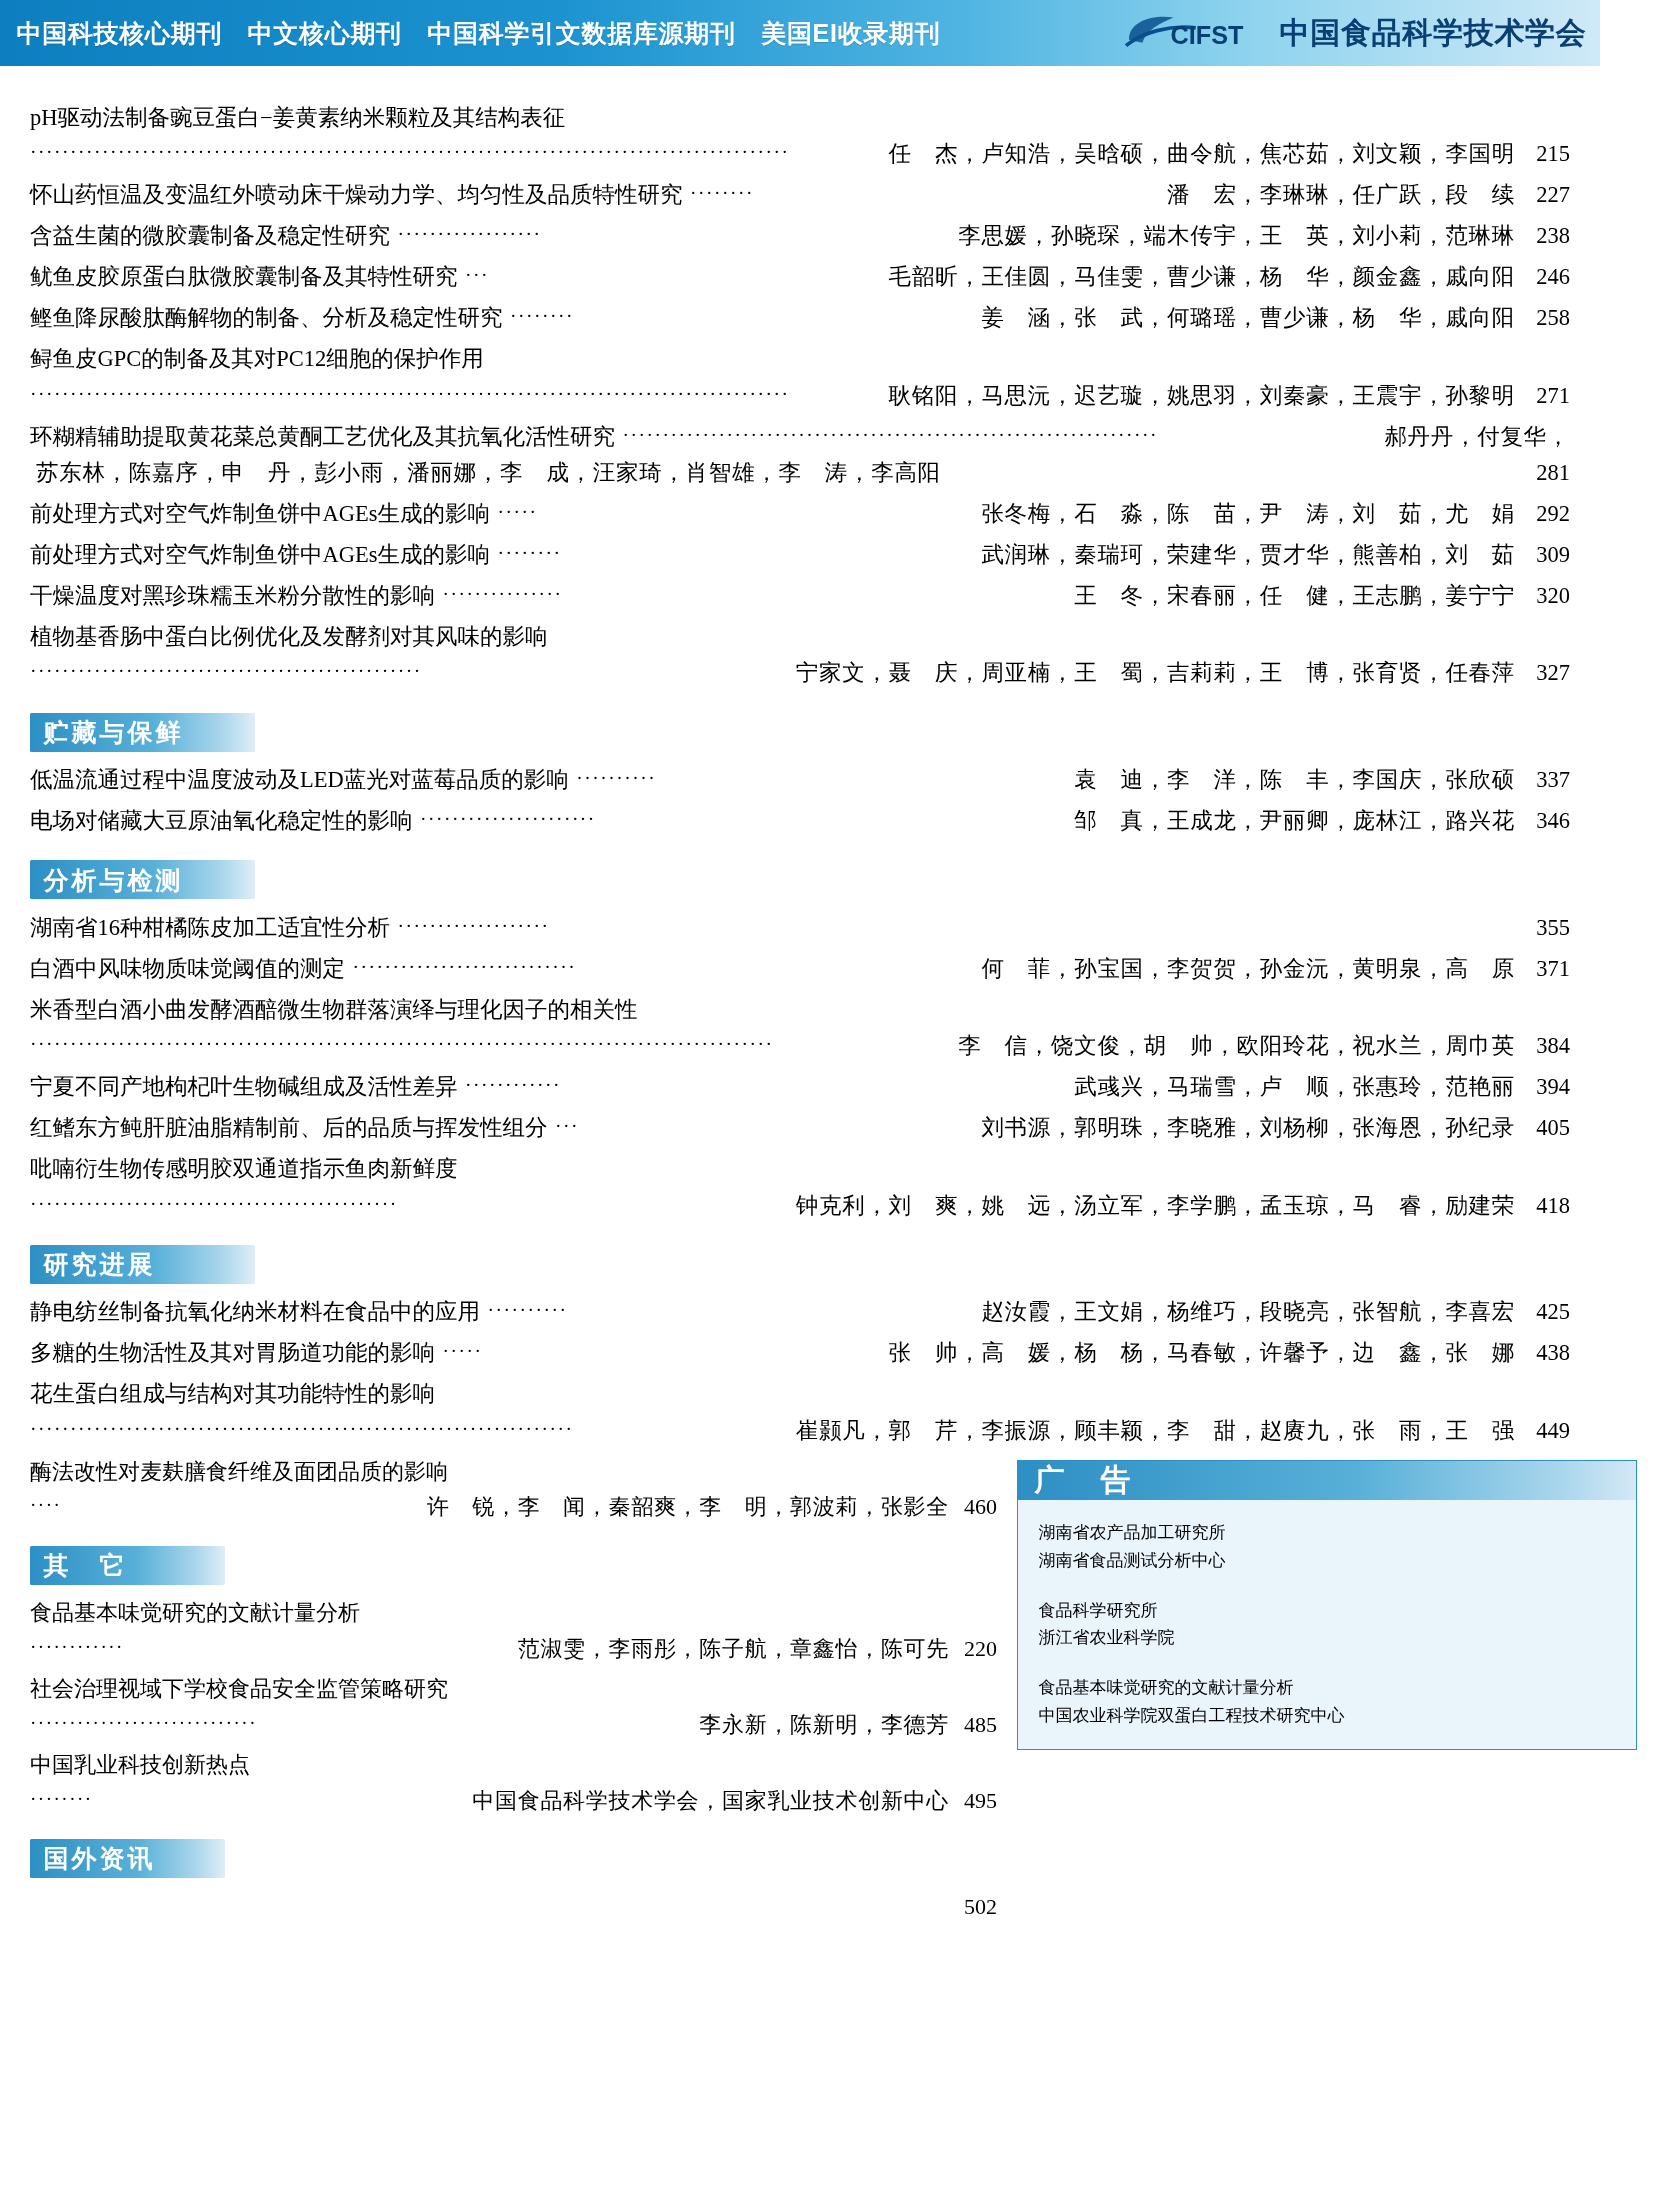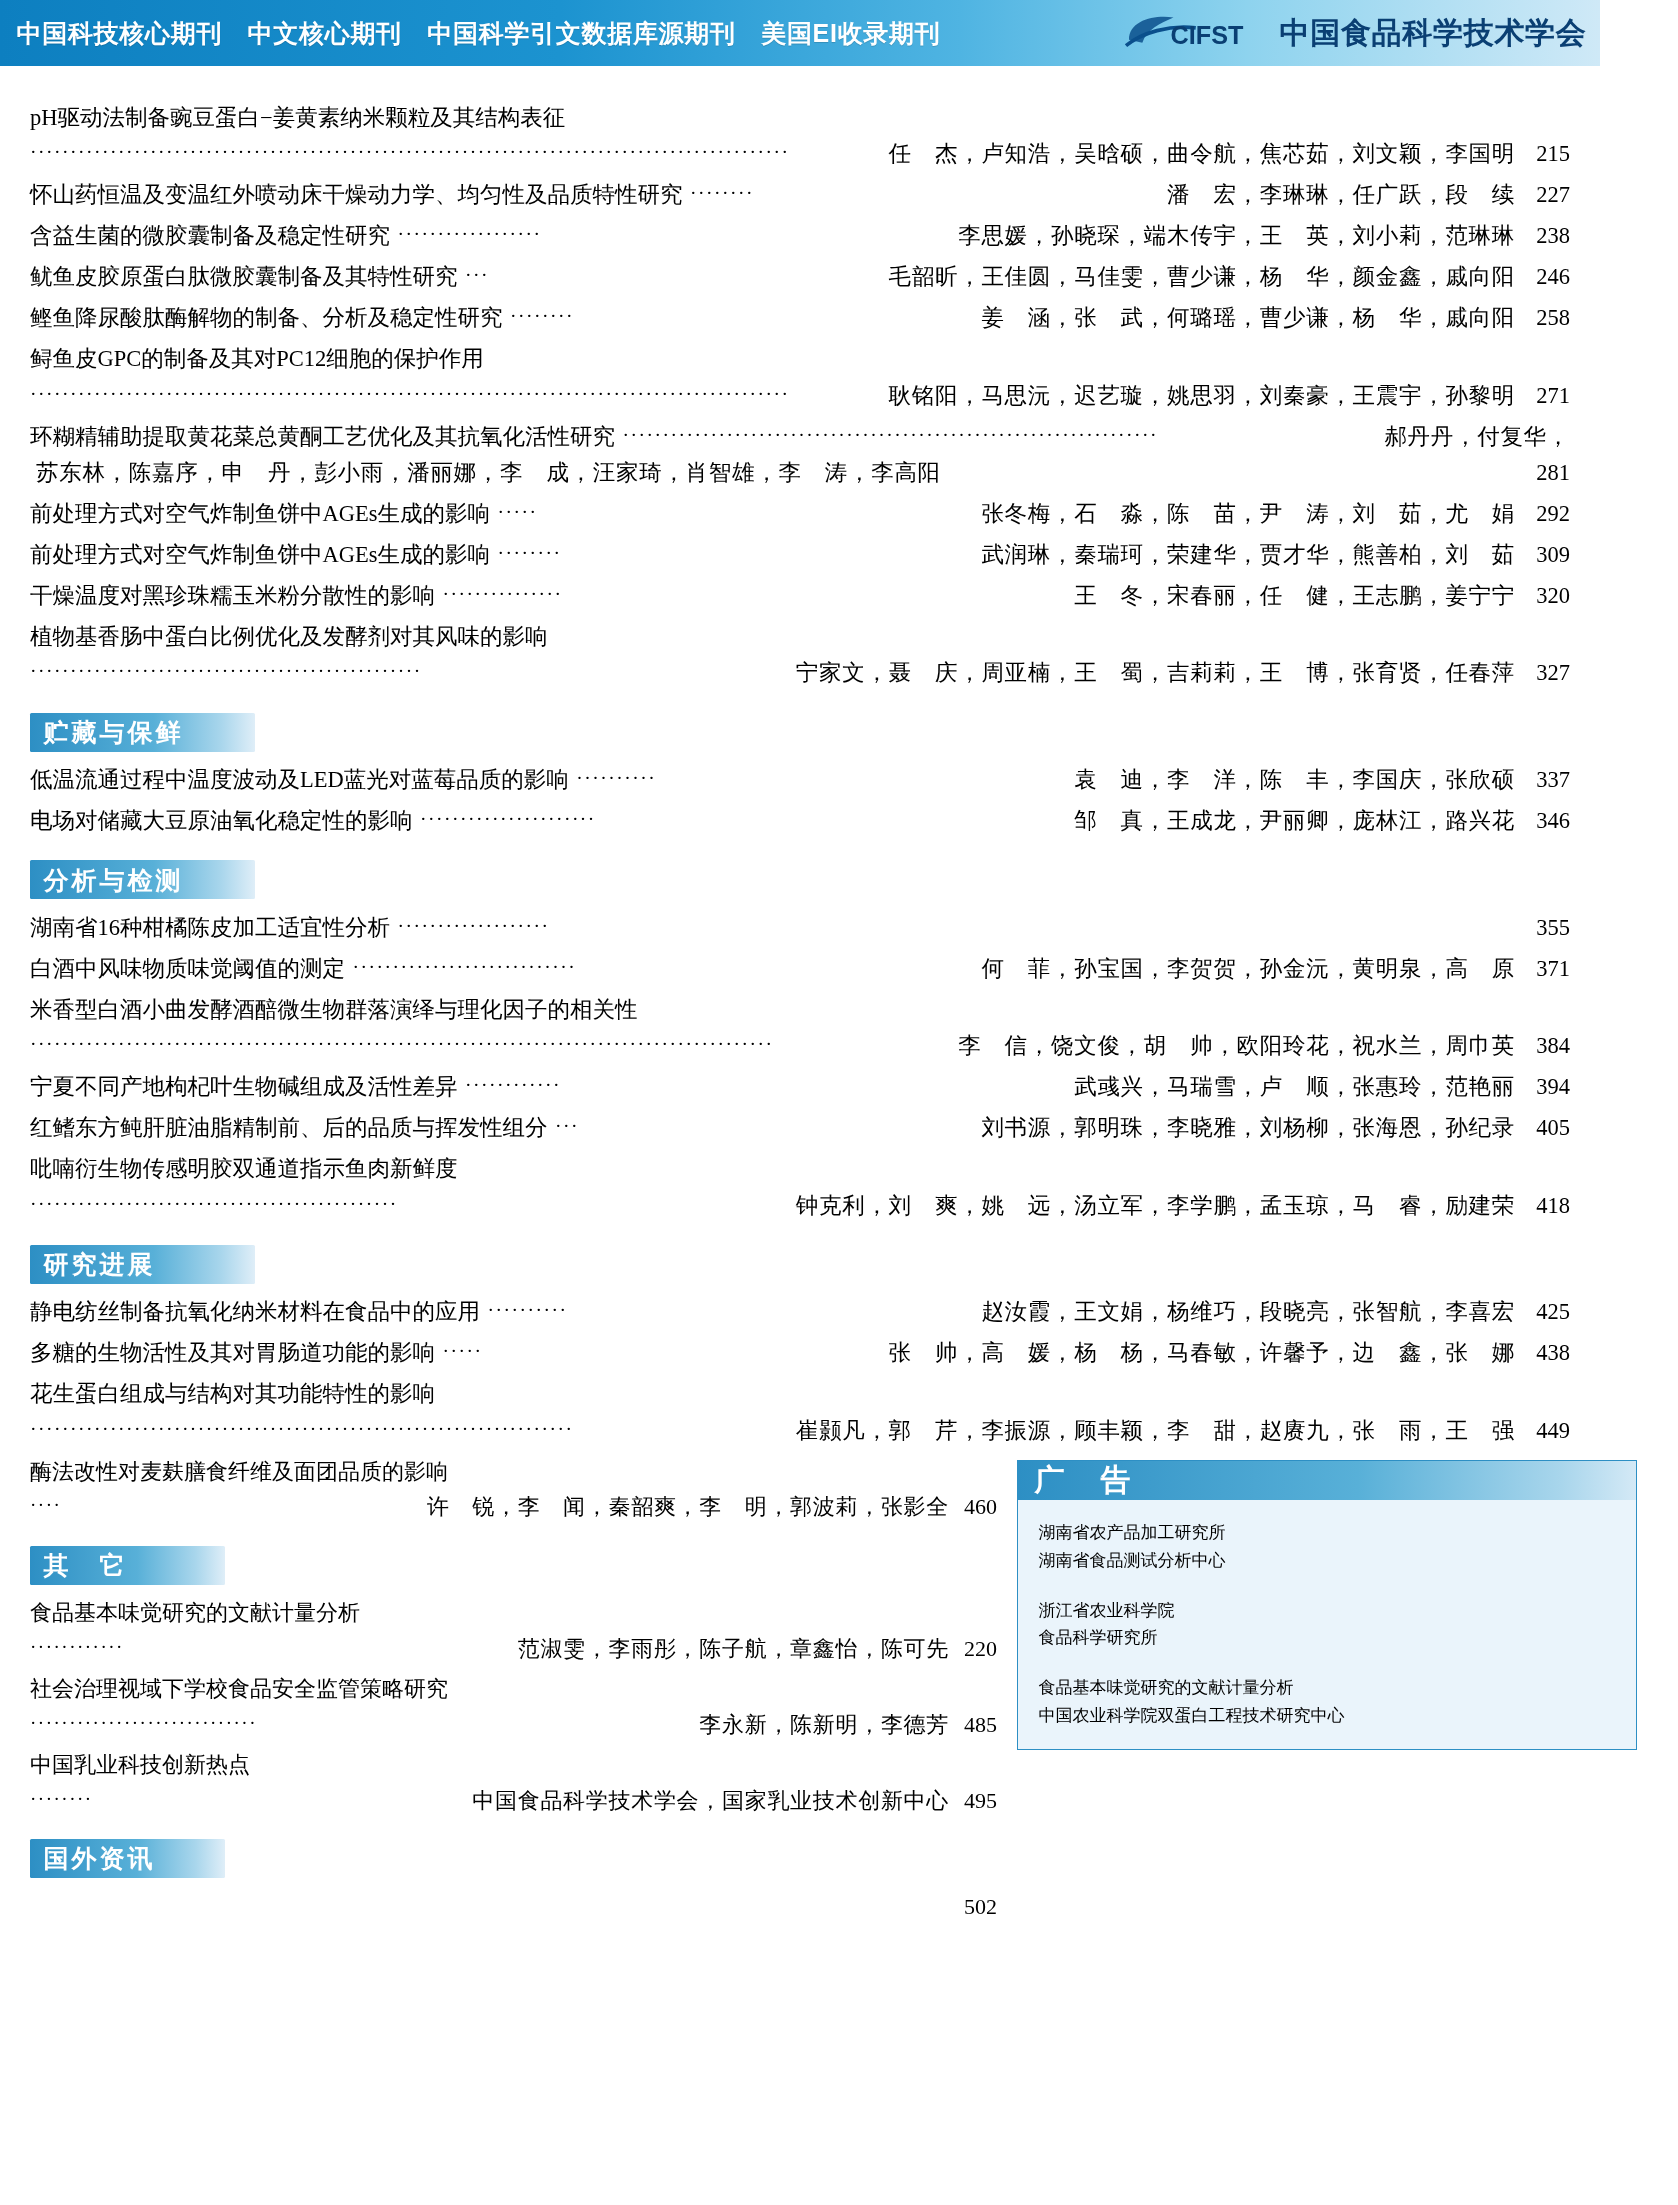--- a/index.html
+++ b/index.html
@@ -487,22 +487,22 @@
           <div class="ad-box">
             <div class="ad-head">
               <span class="label">广　告</span>
             </div>
             <div class="ad-body">
               <div class="ad-group">
                 <div>湖南省农产品加工研究所</div>
                 <div>湖南省食品测试分析中心</div>
               </div>
               <div class="ad-group">
+                <div>食品科学研究所</div>
                 <div>浙江省农业科学院</div>
-                <div>食品科学研究所</div>
               </div>
               <div class="ad-group">
                 <div>食品基本味觉研究的文献计量分析</div>
                 <div>中国农业科学院双蛋白工程技术研究中心</div>
               </div>
             </div>
           </div>
         </div>
 
       </div>

